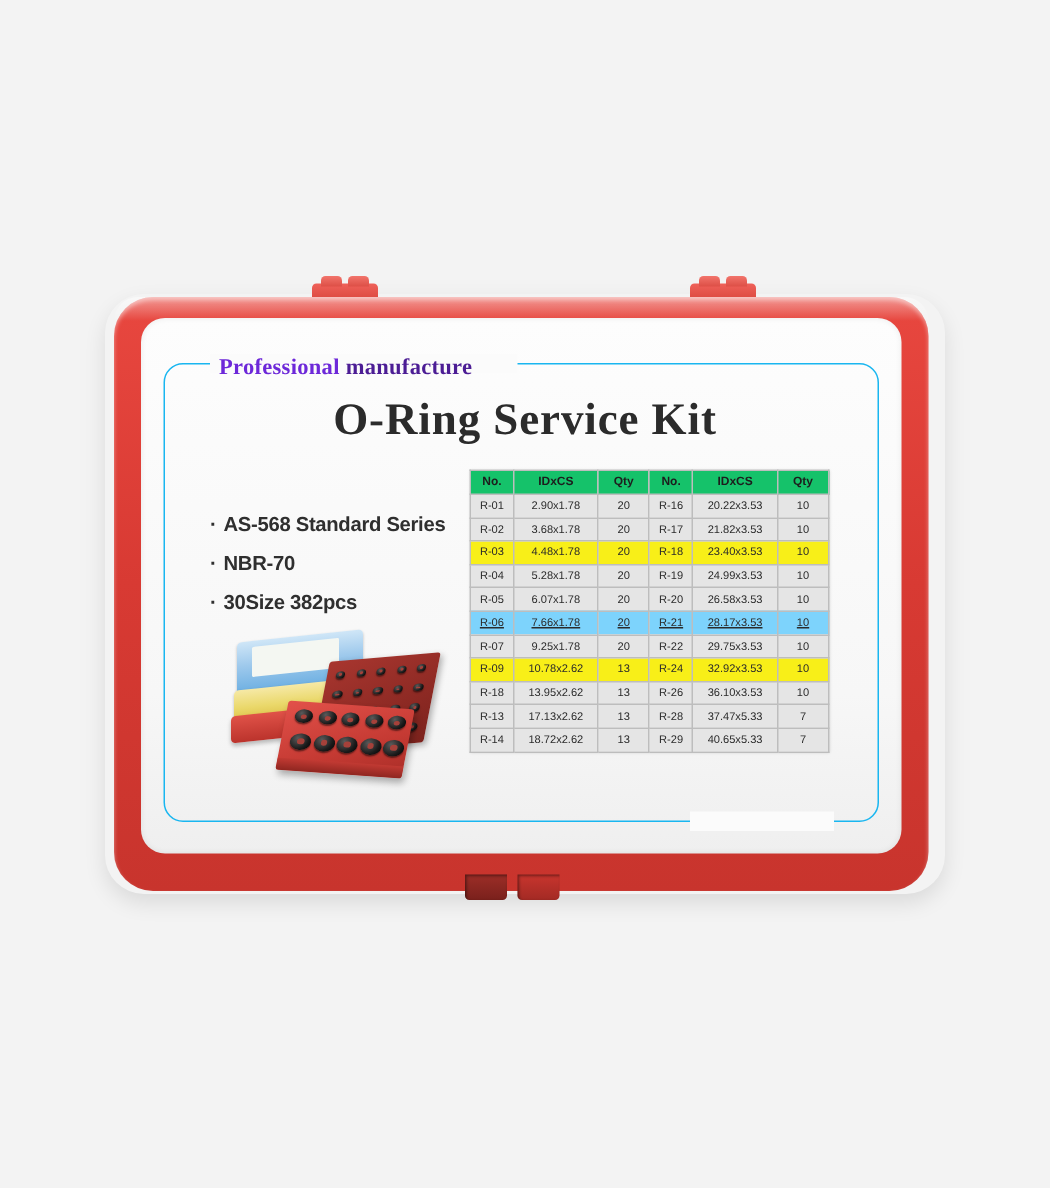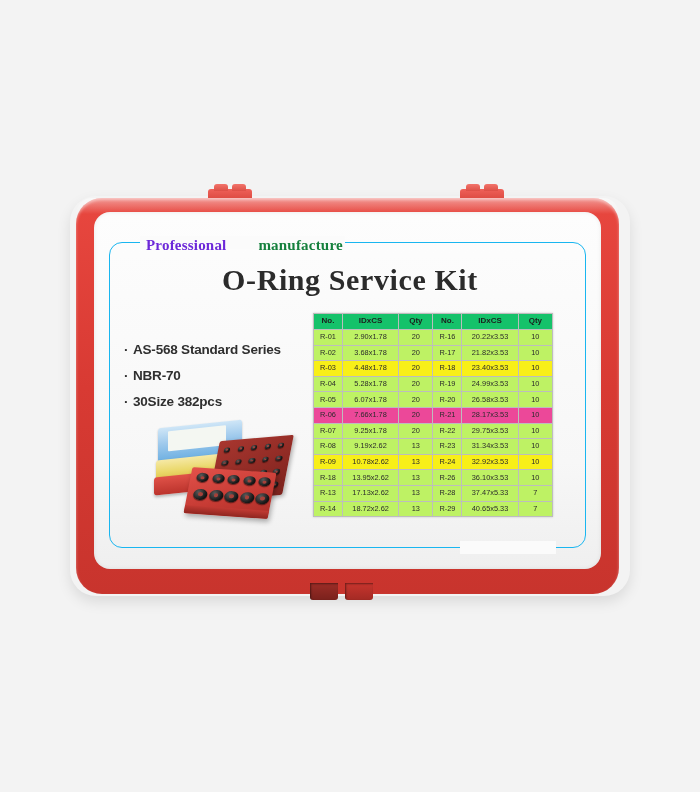--- a/index.html
+++ b/index.html
@@ -71,31 +71,31 @@
   .gap.top{left:140px;top:236px;width:205px;height:13px;}
   .gap.bot{left:460px;top:541px;width:96px;height:13px;}
 
   
   .hdr{
     position:absolute;left:146px;top:237px;
     font-family:"Liberation Serif", serif;
     font-size:15px;font-weight:bold;white-space:nowrap;letter-spacing:.2px;
   }
   .hdr .g{color:#6d28d9;}
-  .hdr .d{color:#15803d;padding-left:28px;}
+  .hdr .d{color:#4c1d95;}
 
   .title{
     position:absolute;left:0;top:263px;width:700px;text-align:center;
     font-family:"Liberation Serif", serif;
     font-size:30px;font-weight:bold;color:#2b2b2b;letter-spacing:.6px;
     text-shadow:0 1px 0 rgba(255,255,255,.6);
   }
 
   
-  .bullets{position:absolute;left:124px;top:342px;width:200px;}
+  .bullets{position:absolute;left:140px;top:342px;width:200px;}
   .bullets .b{
     font-size:13.5px;font-weight:bold;color:#2f2f2f;
     margin-bottom:11px;white-space:nowrap;letter-spacing:-.2px;
   }
   .bullets .b span.dot{display:inline-block;width:9px;color:#2f2f2f;}
 
   
   .photo{position:absolute;left:150px;top:420px;width:160px;height:112px;}
   .photo .blue-case{
     position:absolute;left:8px;top:4px;width:84px;height:40px;
@@ -157,23 +157,23 @@
     font-family:"Liberation Sans", sans-serif;
     line-height:1.1;
   }
   .tbl th{
     background:#15c26a;color:#1d1d1d;font-weight:bold;font-size:8px;
     height:13px;
   }
   .tbl .cno{width:30px;}
   .tbl .cid{width:58px;}
   .tbl .cqt{width:36px;}
-  tr.hl-green td{background:#ec4899;}
+  tr.hl-green td{background:#7dd3fc;text-decoration:underline;}
   tr.hl-yellow td{background:#f8ef18;}
-  tr.plain td{background:#bef264;}
+  tr.plain td{background:#e5e5e5;}
 </style>
 </head>
 <body>
 
 <div id="stage">
 
   <div class="case-shadow"></div>
 
   <div class="hinge h1">
       <i class="a"></i>
@@ -311,28 +311,20 @@
           <td class="cqt">10</td>
         </tr>
         <tr class="plain">
           <td class="cno">R-07</td>
           <td class="cid">9.25x1.78</td>
           <td class="cqt">20</td>
           <td class="cno">R-22</td>
           <td class="cid">29.75x3.53</td>
           <td class="cqt">10</td>
         </tr>
-        <tr class="plain">
-          <td class="cno">R-08</td>
-          <td class="cid">9.19x2.62</td>
-          <td class="cqt">13</td>
-          <td class="cno">R-23</td>
-          <td class="cid">31.34x3.53</td>
-          <td class="cqt">10</td>
-        </tr>
         <tr class="hl-yellow">
           <td class="cno">R-09</td>
           <td class="cid">10.78x2.62</td>
           <td class="cqt">13</td>
           <td class="cno">R-24</td>
           <td class="cid">32.92x3.53</td>
           <td class="cqt">10</td>
         </tr>
         <tr class="plain">
           <td class="cno">R-18</td>

